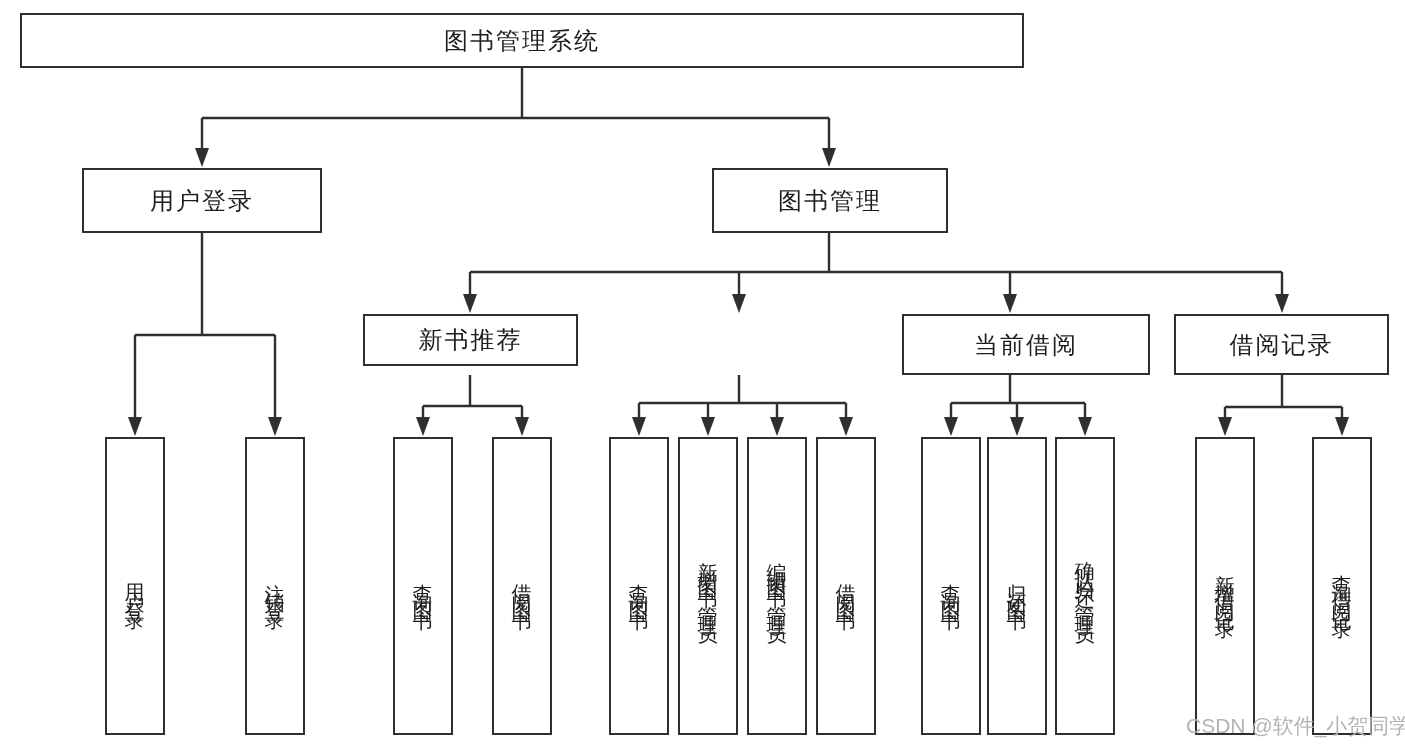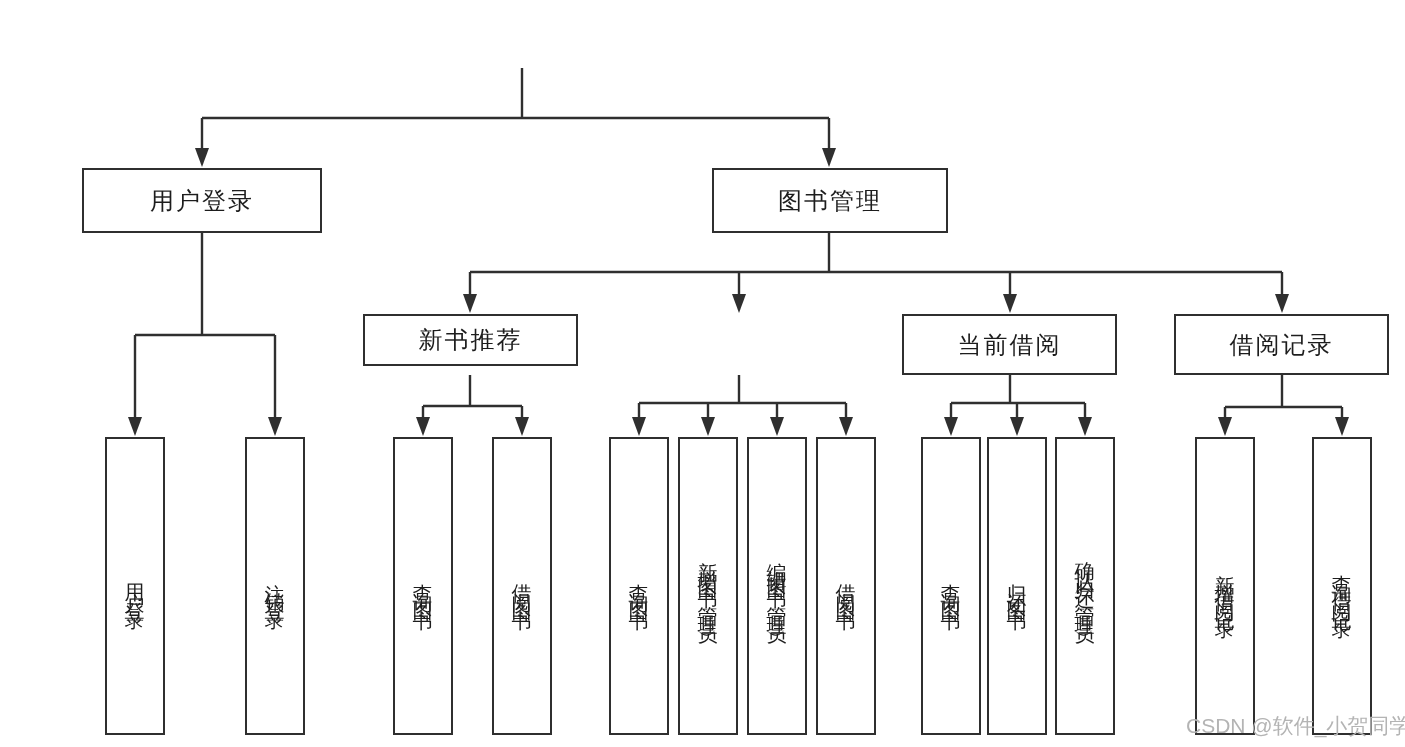--- a/index.html
+++ b/index.html
@@ -84,32 +84,35 @@
     <polygon class="ah" points="701,417 715,417 708,436"></polygon>
     <polygon class="ah" points="770,417 784,417 777,436"></polygon>
     <polygon class="ah" points="839,417 853,417 846,436"></polygon>
     <polygon class="ah" points="944,417 958,417 951,436"></polygon>
     <polygon class="ah" points="1010,417 1024,417 1017,436"></polygon>
     <polygon class="ah" points="1078,417 1092,417 1085,436"></polygon>
     <polygon class="ah" points="1218,417 1232,417 1225,436"></polygon>
     <polygon class="ah" points="1335,417 1349,417 1342,436"></polygon>
   </svg>
 
+  <div class="box" style="left:20px; top:13px; width:1004px; height:55px;">
+    <span class="hlabel">图书管理系统</span>
+  </div>
 
   <div class="box" style="left:82px; top:168px; width:240px; height:65px;">
     <span class="hlabel">用户登录</span>
   </div>
   <div class="box" style="left:712px; top:168px; width:236px; height:65px;">
     <span class="hlabel">图书管理</span>
   </div>
 
   <div class="box" style="left:363px; top:314px; width:215px; height:52px;">
     <span class="hlabel">新书推荐</span>
   </div>
-  <div class="box" style="left:902px; top:314px; width:215px; height:61px;">
+  <div class="box" style="left:902px; top:314px; width:248px; height:61px;">
     <span class="hlabel">当前借阅</span>
   </div>
   <div class="box" style="left:1174px; top:314px; width:215px; height:61px;">
     <span class="hlabel">借阅记录</span>
   </div>
 
   <div class="box leaf" style="left:105px; top:437px; width:60px; height:298px;">
     <span class="vlabel">用户登录</span>
   </div>
   <div class="box leaf" style="left:245px; top:437px; width:60px; height:298px;">

